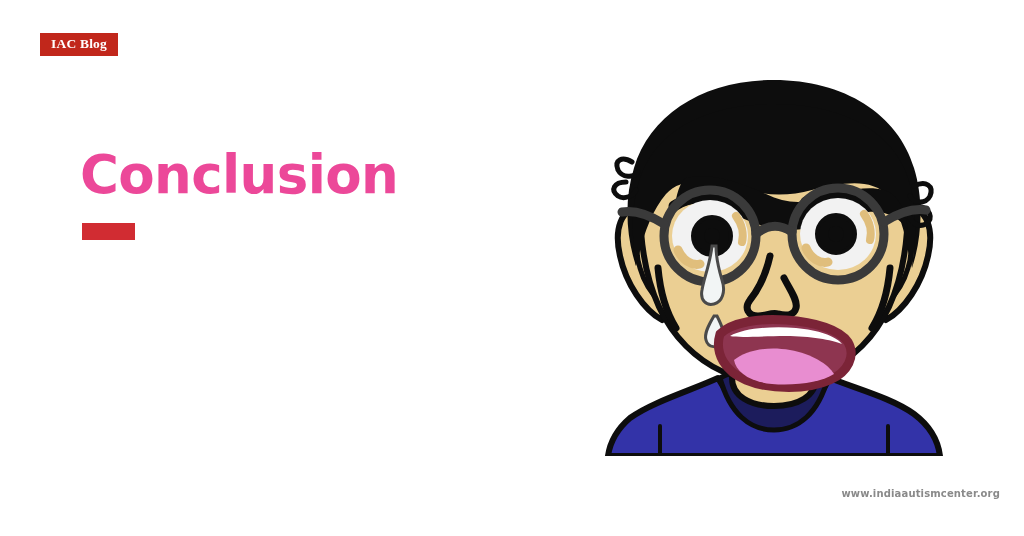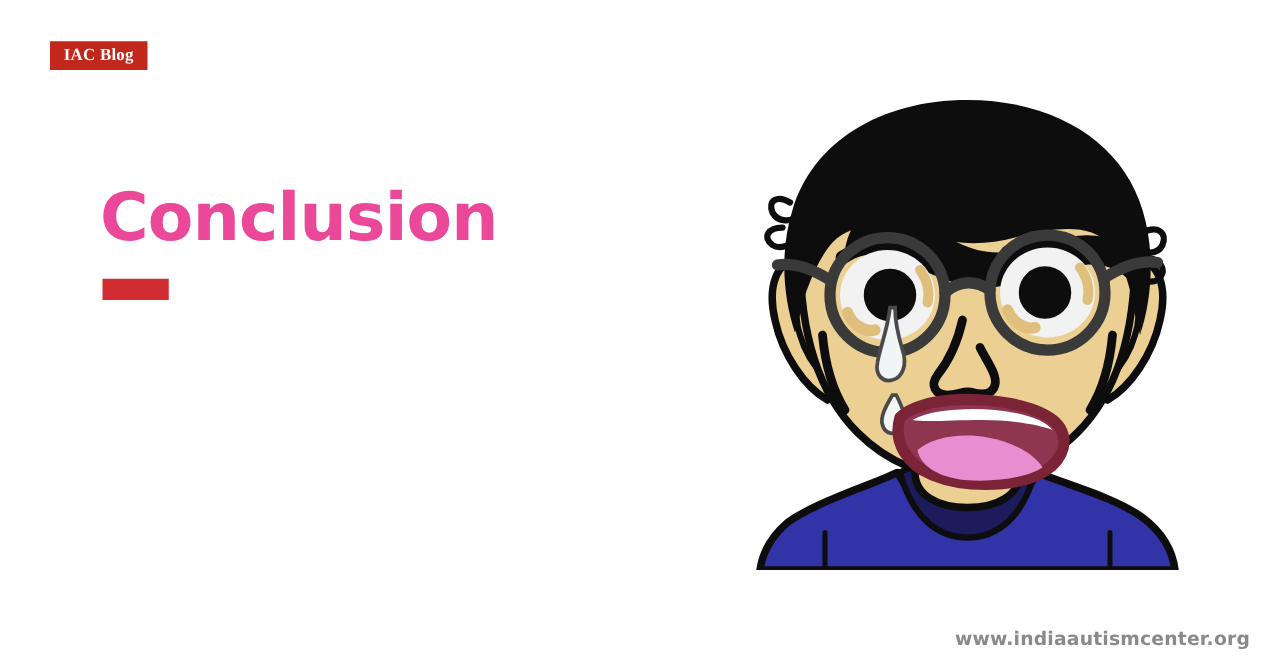--- a/index.html
+++ b/index.html
@@ -70,25 +70,25 @@
     font-weight: bold;
     font-size: 17.4px;
     line-height: 25.6px;
     letter-spacing: -0.1px;
   }
 
   
   .footer-url {
     position: absolute;
     right: 24px;
-    top: 502px;
+    top: 488px;
     color: #8A8A8A;
     font-family: "DejaVu Sans", sans-serif;
     font-weight: bold;
-    font-size: 15px;
+    font-size: 10px;
     letter-spacing: 0.15px;
     white-space: nowrap;
   }
 
   
   .illustration {
     position: absolute;
     left: 600px;
     top: 78px;
     width: 348px;

